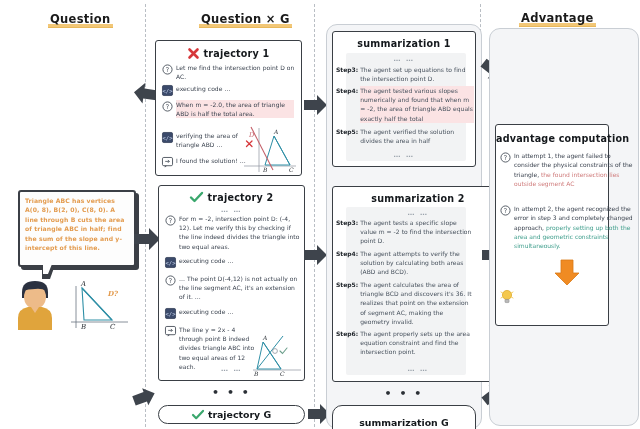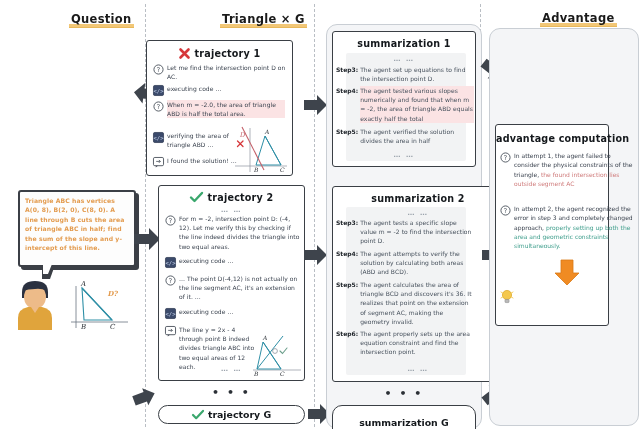--- a/index.html
+++ b/index.html
@@ -13,21 +13,20 @@
 
   
   .col-header {
     position: absolute;
     font-size: 11.5px;
     font-weight: bold;
     color: #1a1a1a;
     letter-spacing: .3px;
     white-space: nowrap;
     padding-bottom: 11px;
-    margin-left: 21px;
   }
   .col-header .hl {
     background: linear-gradient(to top, #f2c777 0 3px, transparent 3px 100%);
     padding: 0 2px 1px 2px;
     border-bottom: 1.6px solid #e8b85b;
   }
 
   
   .vsep {
     position: absolute;
@@ -193,21 +192,21 @@
 </style>
 </head>
 <body>
 
 <div id="root">
 
   <div class="col-header" style="left:48px; top:12px;">
     <span class="hl">Question</span>
   </div>
   <div class="col-header" style="left:199px; top:12px;">
-    <span class="hl">Triangle × G</span>
+    <span class="hl">Question × G</span>
   </div>
   <div class="col-header" style="left:519px; top:11px;">
     <span class="hl">Advantage</span>
   </div>
 
   <div class="vsep" style="left:145px;"></div>
   <div class="vsep" style="left:314px;"></div>
   <div class="vsep" style="left:480px; top:4px; bottom:30px;"></div>
 
   <div id="q-bubble">
@@ -248,21 +247,21 @@
     <svg width="26" height="22" viewBox="0 0 26 22">
       <path d="M0 6 L15 6 L15 0 L26 11 L15 22 L15 16 L0 16 Z" fill="#3e444c"></path>
     </svg>
   </div>
   <div class="arrow" style="left:134px; top:388px;">
     <svg width="22" height="22" viewBox="0 0 22 22">
       <path d="M0 4 L12 4 L12 0 L22 9 L12 18 L12 14 L0 14 Z" fill="#3e444c" transform="rotate(-20 11 11)"></path>
     </svg>
   </div>
 
-  <div class="card" style="left:146px; top:40px; width:147px; height:136px;">
+  <div class="card" style="left:155px; top:40px; width:147px; height:136px;">
     <div style="position:absolute; left:0; right:0; top:7px; display:flex; align-items:center; justify-content:center; gap:5px;">
       <span>
         <svg width="11" height="11" viewBox="0 0 11 11">
           <path d="M1.5 1.5 L9.5 9.5 M9.5 1.5 L1.5 9.5" stroke="#d6383b" stroke-width="2.6" stroke-linecap="round"></path>
         </svg>
       </span>
       <span class="card-title">trajectory 1</span>
     </div>
 
     <div class="entry" style="left:6px; top:22px; width:136px;">

